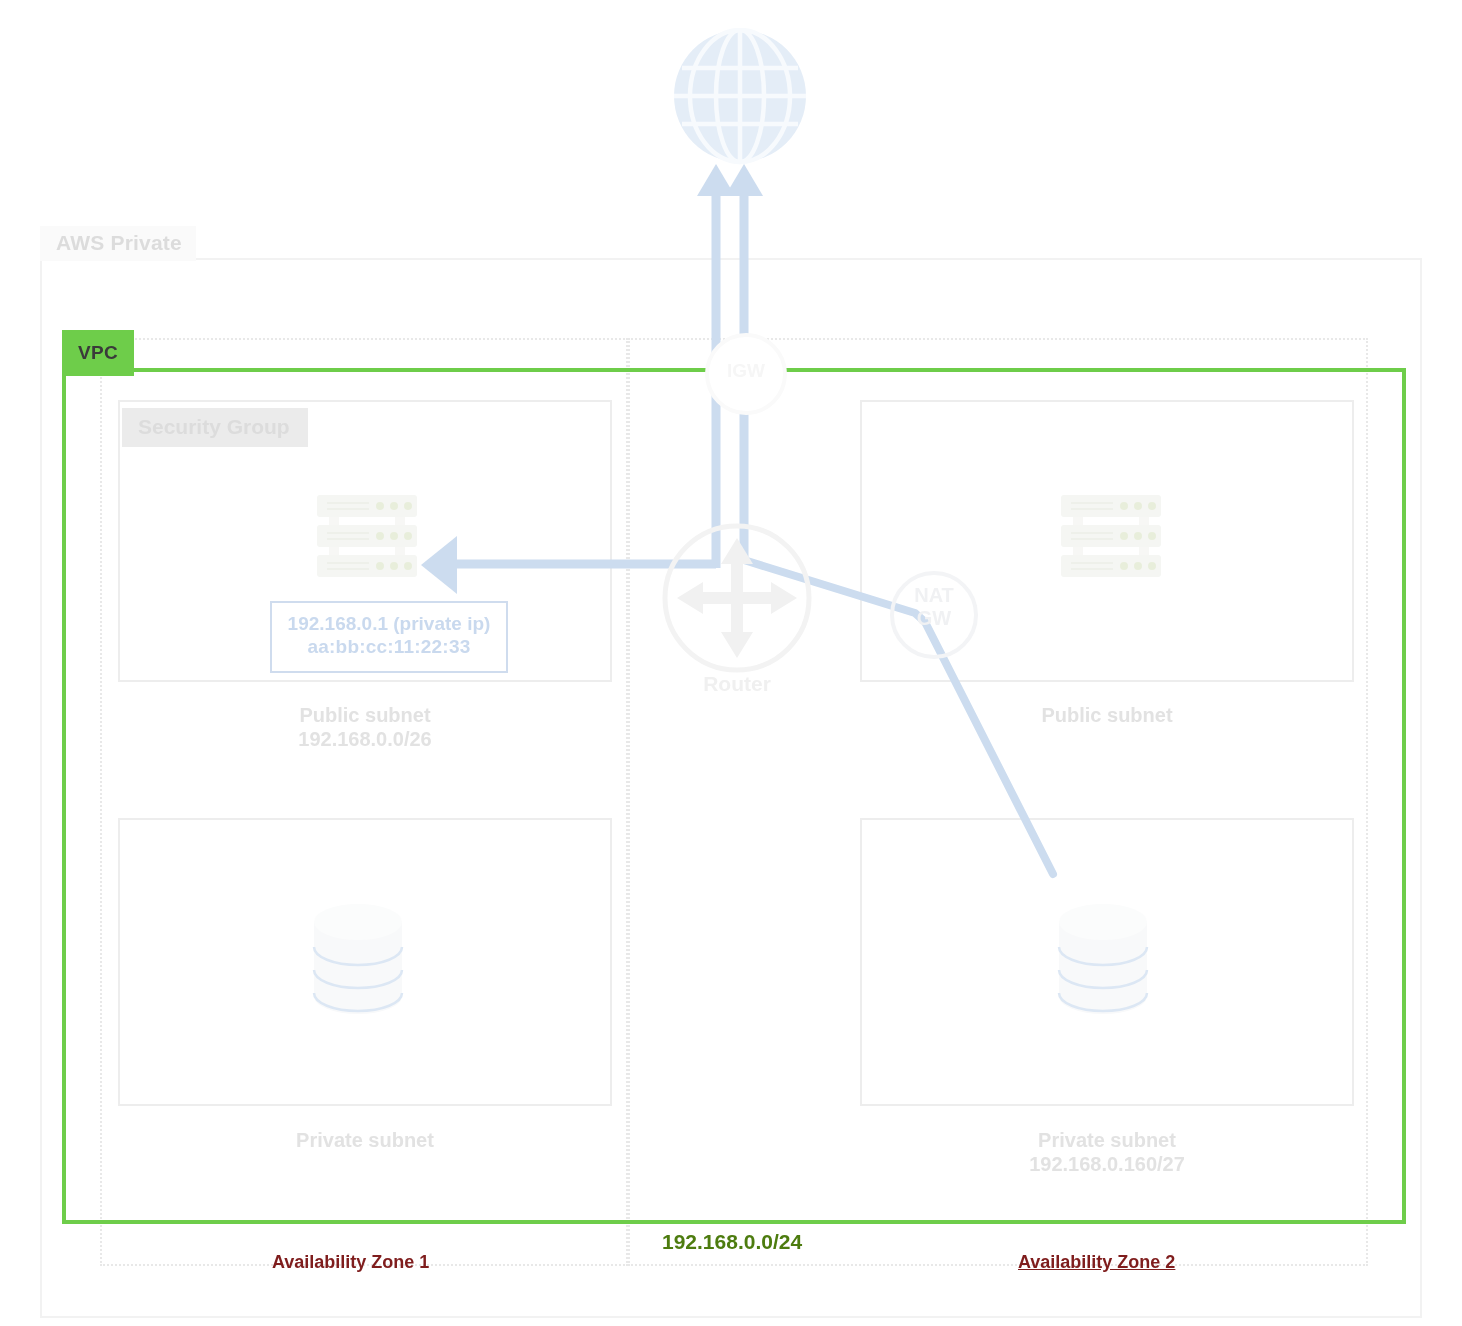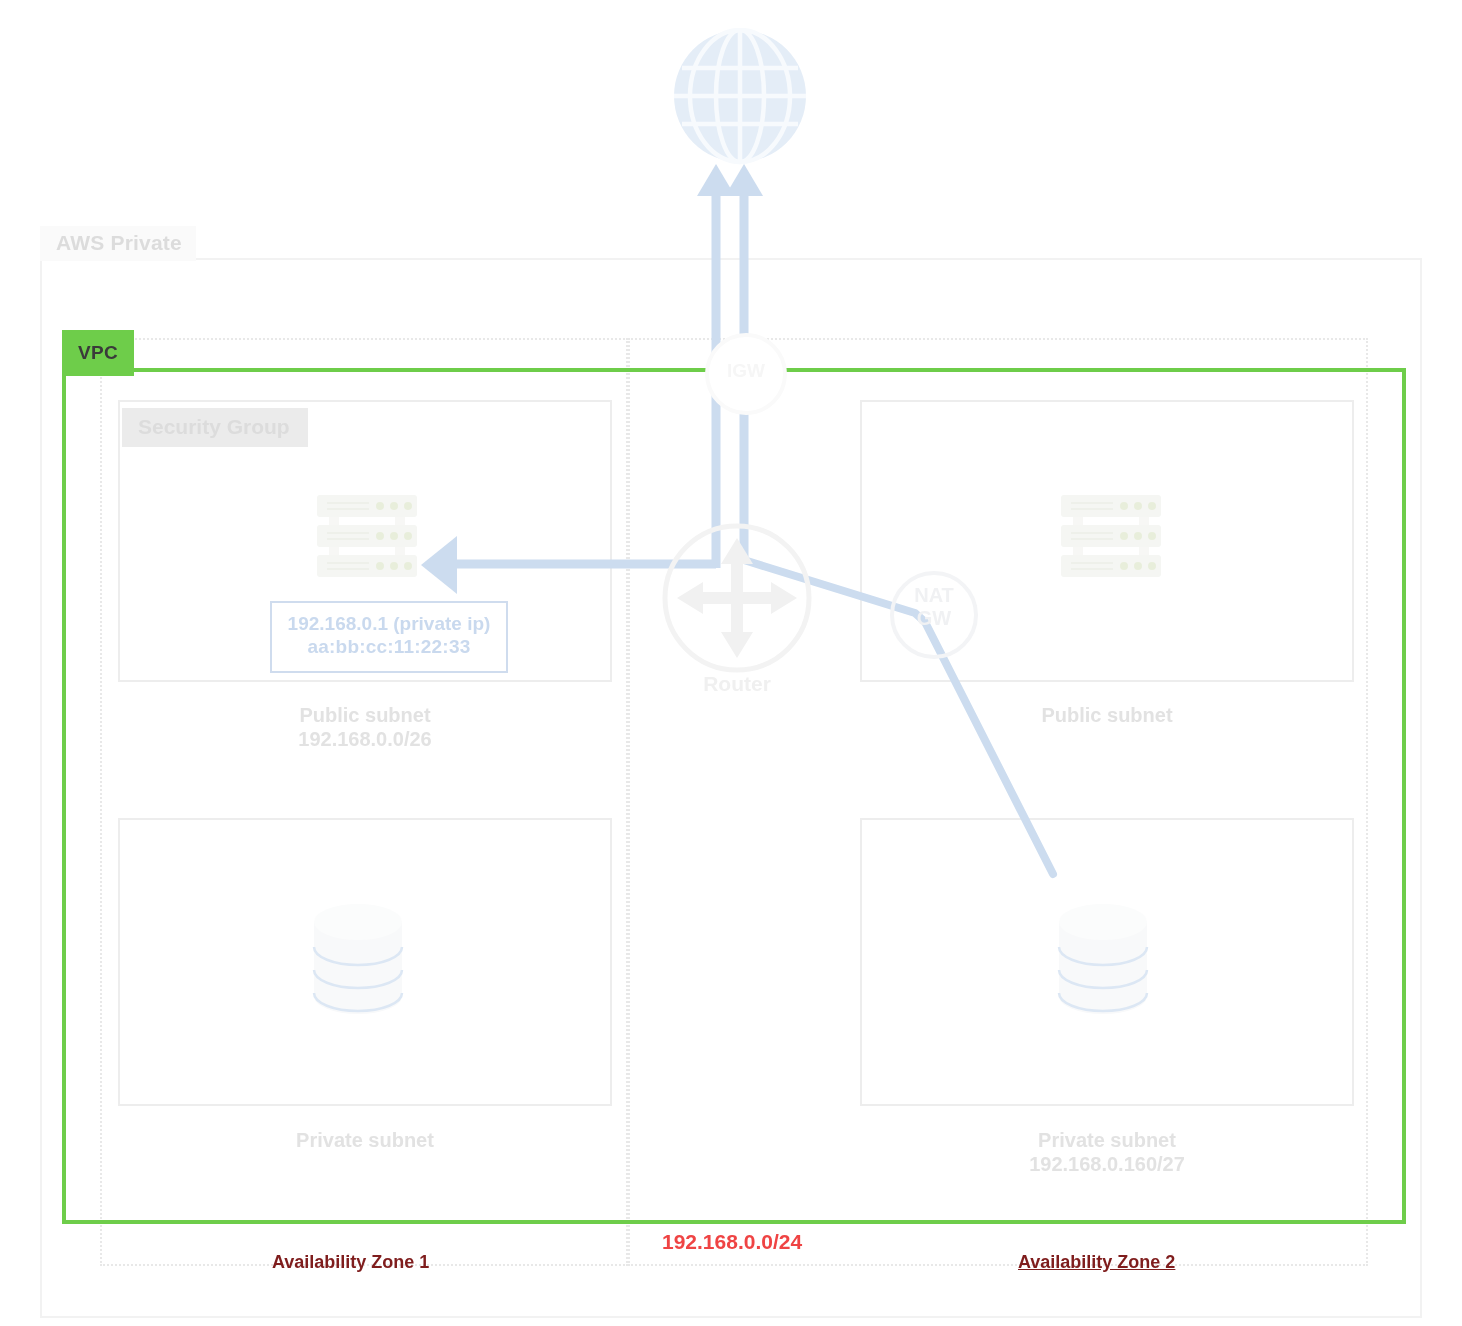--- a/index.html
+++ b/index.html
@@ -78,21 +78,21 @@
     font-size: 18px;
     font-weight: bold;
     white-space: nowrap;
   }
   #az1-label { left: 272px; top: 1252px; }
   #az2-label { left: 1018px; top: 1252px; text-decoration: underline; }
 
   #vpc-cidr-label {
     left: 652px;
     top: 1230px;
-    color: #ef4444;
+    color: #4d7c0f;
     font-size: 21px;
     font-weight: bold;
     background: #ffffff;
     padding: 0 10px;
     white-space: nowrap;
   }
 
   
   .subnet-box {
     border: 2px solid #ededed;

